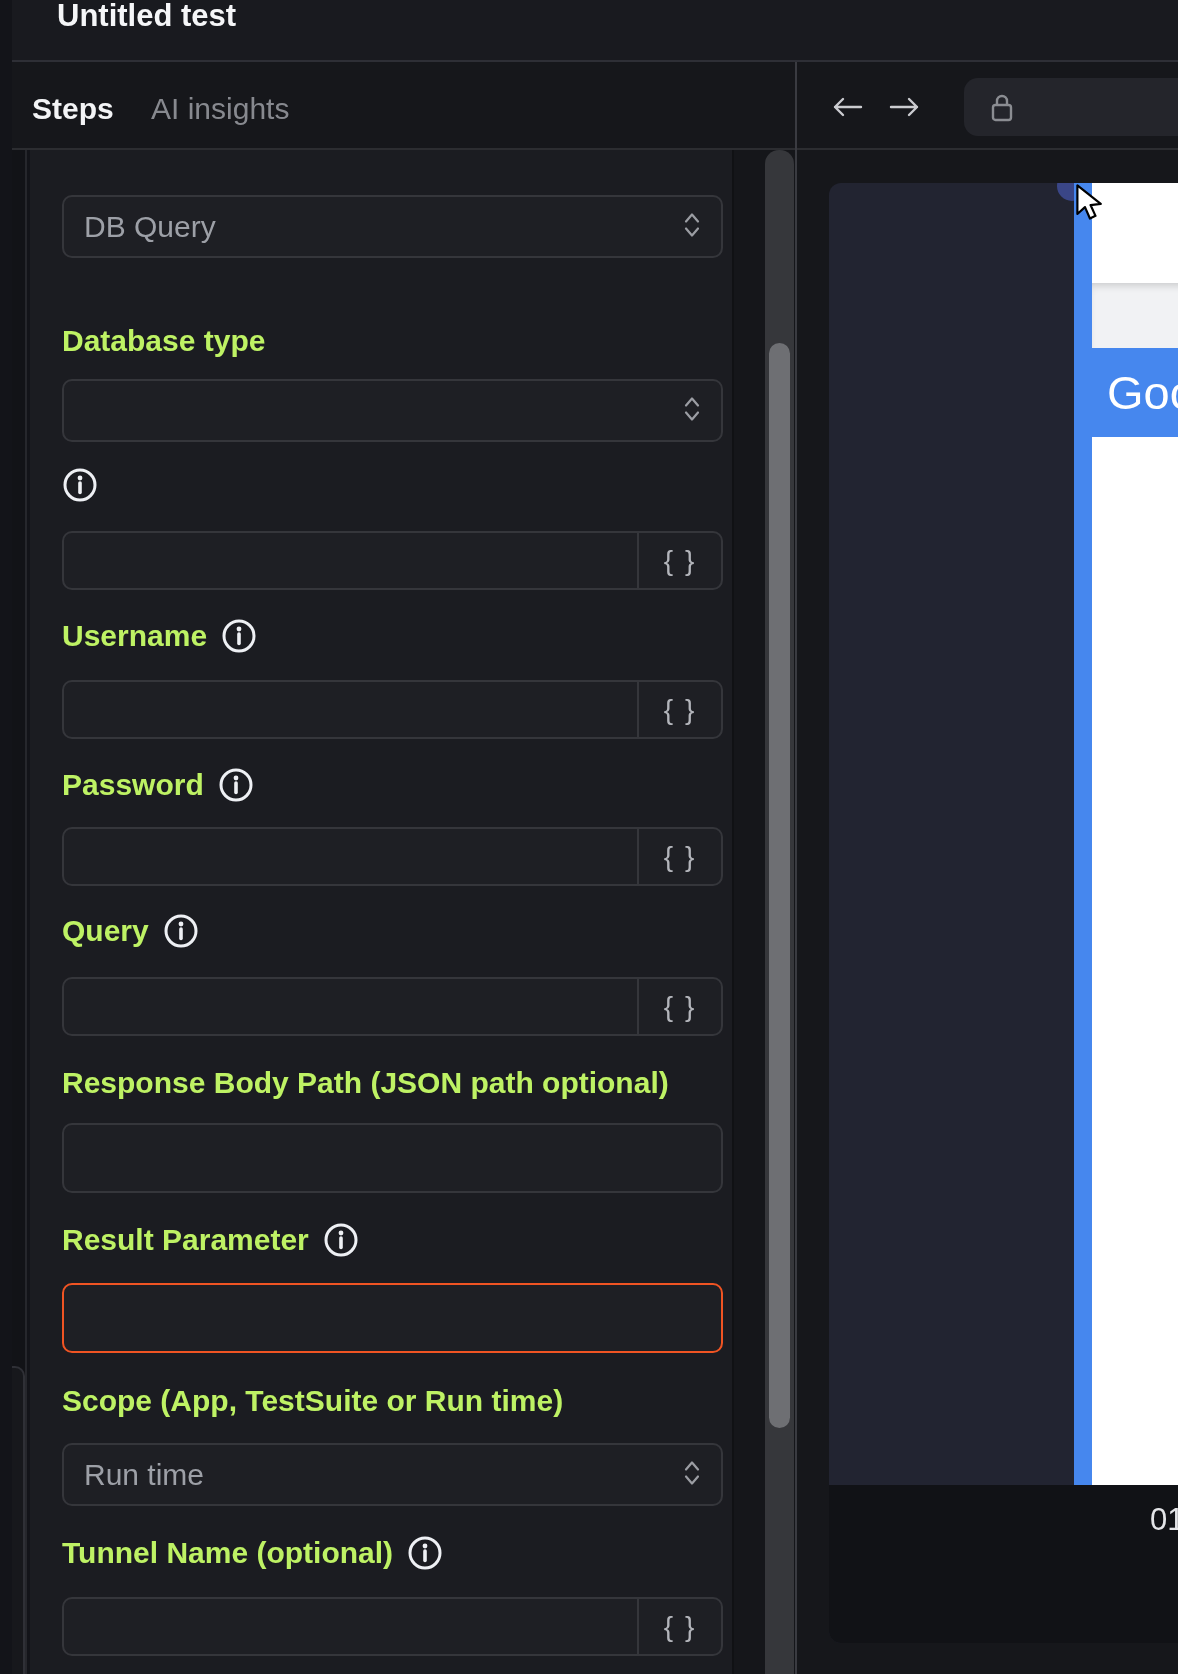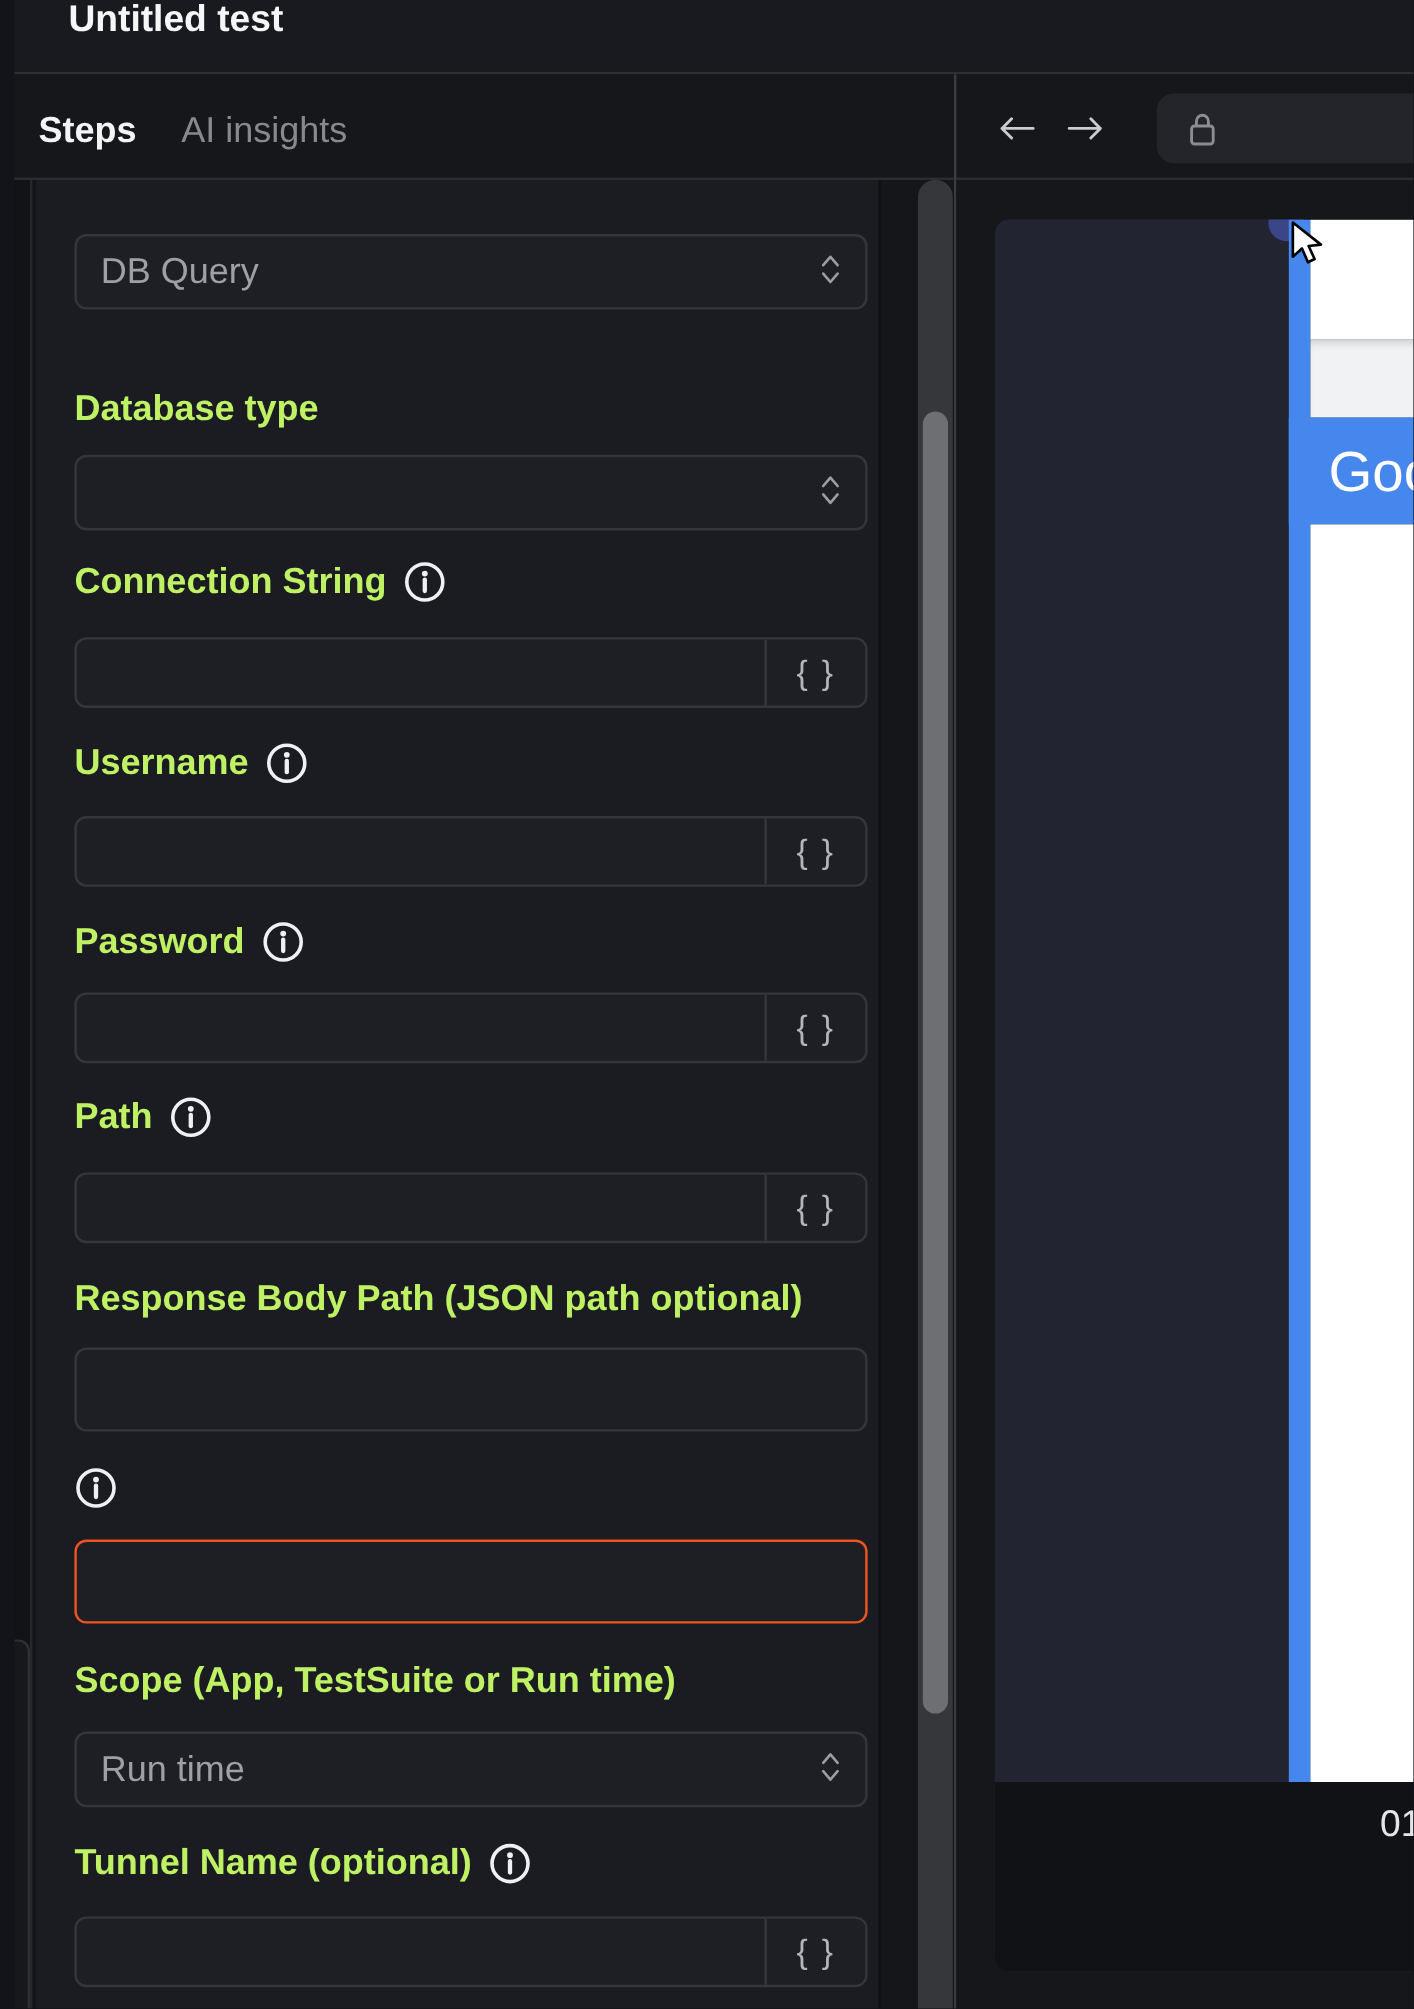--- a/index.html
+++ b/index.html
@@ -119,21 +119,20 @@
       <span class="val"></span>
       <span class="chev">
         <svg width="22" height="27" viewBox="0 0 22 27">
           <path d="M5 10 L11 3 L17 10" fill="none" stroke="#9b9da3" stroke-width="2.2" stroke-linecap="round" stroke-linejoin="round"></path>
           <path d="M5 17 L11 24 L17 17" fill="none" stroke="#9b9da3" stroke-width="2.2" stroke-linecap="round" stroke-linejoin="round"></path>
         </svg>
       </span>
     </div>
 
     <div class="abs flabel" style="top:316px;">
-      <span class="lt">Connection String</span>
       <svg width="36" height="36" viewBox="0 0 36 36">
         <circle cx="18" cy="18" r="15" fill="none" stroke="#eef0f4" stroke-width="3"></circle>
         <line x1="18" y1="16" x2="18" y2="25.5" stroke="#eef0f4" stroke-width="3.6" stroke-linecap="round"></line>
         <circle cx="18" cy="11" r="2.4" fill="#eef0f4"></circle>
       </svg>
     </div>
     <div class="abs fbox" style="top:381px;height:59px;">
       <span class="val"></span>
       <span class="param-btn">{ }</span>
     </div>
@@ -158,21 +157,21 @@
         <line x1="18" y1="16" x2="18" y2="25.5" stroke="#eef0f4" stroke-width="3.6" stroke-linecap="round"></line>
         <circle cx="18" cy="11" r="2.4" fill="#eef0f4"></circle>
       </svg>
     </div>
     <div class="abs fbox" style="top:677px;height:59px;">
       <span class="val"></span>
       <span class="param-btn">{ }</span>
     </div>
 
     <div class="abs flabel" style="top:762px;">
-      <span class="lt">Path</span>
+      <span class="lt">Query</span>
       <svg width="36" height="36" viewBox="0 0 36 36">
         <circle cx="18" cy="18" r="15" fill="none" stroke="#eef0f4" stroke-width="3"></circle>
         <line x1="18" y1="16" x2="18" y2="25.5" stroke="#eef0f4" stroke-width="3.6" stroke-linecap="round"></line>
         <circle cx="18" cy="11" r="2.4" fill="#eef0f4"></circle>
       </svg>
     </div>
     <div class="abs fbox" style="top:827px;height:59px;">
       <span class="val"></span>
       <span class="param-btn">{ }</span>
     </div>
@@ -183,20 +182,21 @@
         <circle cx="18" cy="18" r="15" fill="none" stroke="#eef0f4" stroke-width="3"></circle>
         <line x1="18" y1="16" x2="18" y2="25.5" stroke="#eef0f4" stroke-width="3.6" stroke-linecap="round"></line>
         <circle cx="18" cy="11" r="2.4" fill="#eef0f4"></circle>
       </svg>
     </div>
     <div class="abs fbox" style="top:973px;height:70px;">
       <span class="val"></span>
     </div>
 
     <div class="abs flabel" style="top:1071px;">
+      <span class="lt">Result Parameter</span>
       <svg width="36" height="36" viewBox="0 0 36 36">
         <circle cx="18" cy="18" r="15" fill="none" stroke="#eef0f4" stroke-width="3"></circle>
         <line x1="18" y1="16" x2="18" y2="25.5" stroke="#eef0f4" stroke-width="3.6" stroke-linecap="round"></line>
         <circle cx="18" cy="11" r="2.4" fill="#eef0f4"></circle>
       </svg>
     </div>
     <div class="abs fbox error" style="top:1133px;height:70px;">
       <span class="val"></span>
     </div>
 

